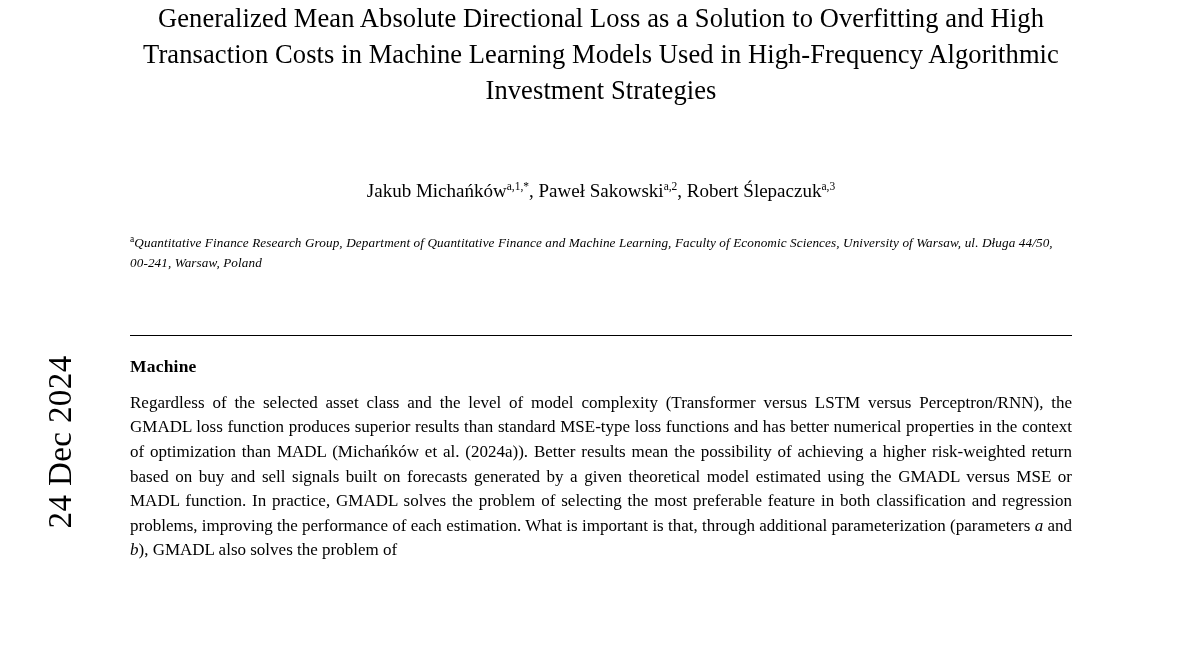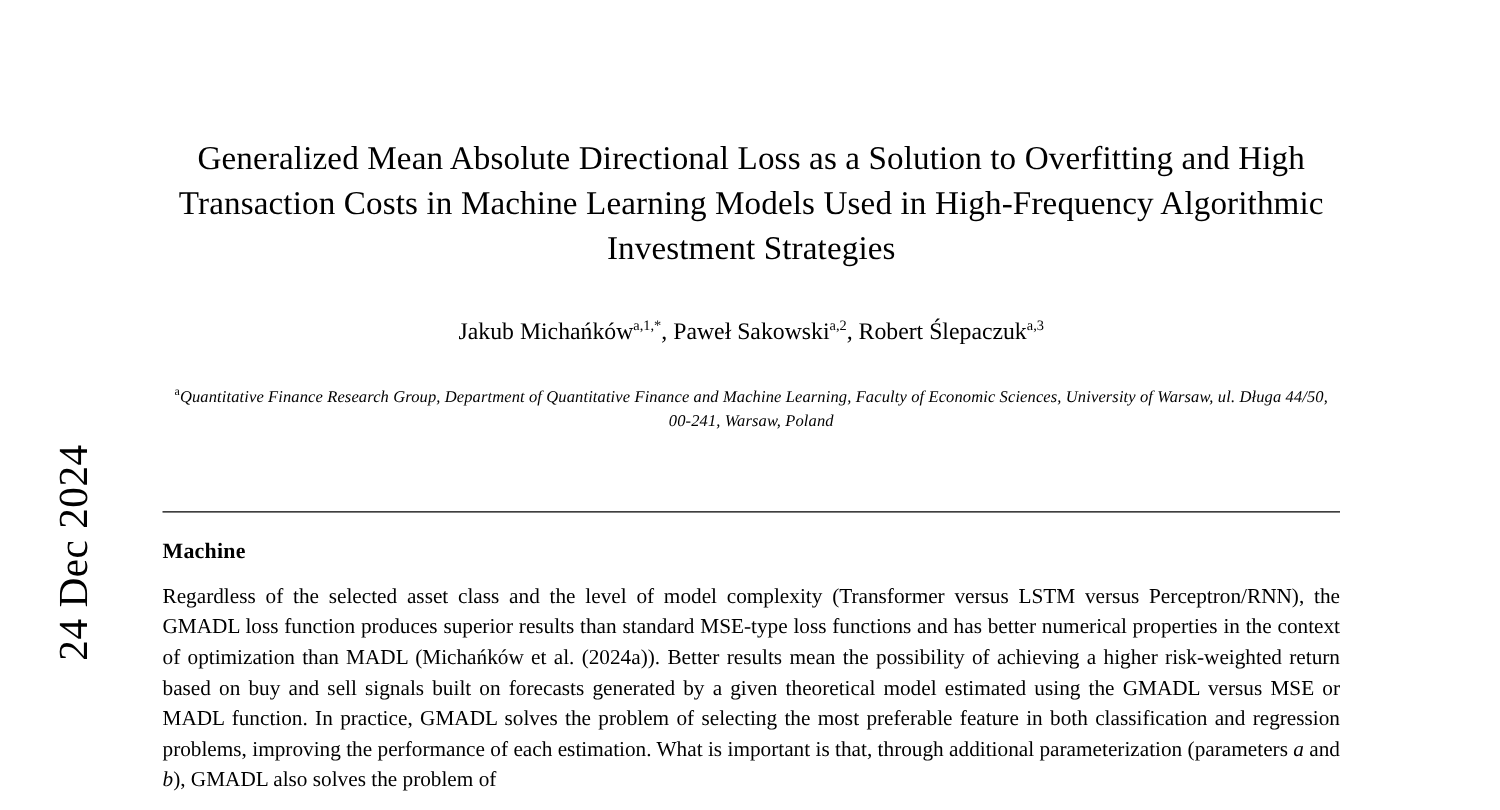--- a/index.html
+++ b/index.html
@@ -48,43 +48,42 @@
   }
 
   .content {
     position: absolute;
     left: 130px;
     top: 0px;
     width: 942px;
   }
 
   .title {
-    margin-top: 108px;
     text-align: center;
     font-size: 26.5px;
     line-height: 36px;
     font-family: "Liberation Serif", serif;
     font-weight: normal;
     letter-spacing: 0.1px;
   }
 
   .authors {
-    margin-top: 32px;
+    margin-top: 65px;
     text-align: center;
     font-size: 19px;
     line-height: 26px;
   }
   .authors sup {
     font-size: 11.5px;
     vertical-align: super;
   }
 
   .affiliation {
     margin-top: 26px;
-    text-align: center;
+    text-align: left;
     font-size: 13.2px;
     line-height: 19.5px;
     font-style: italic;
     letter-spacing: 0.1px;
   }
   .affiliation sup {
     font-size: 9.5px;
     font-style: normal;
     vertical-align: super;
   }

